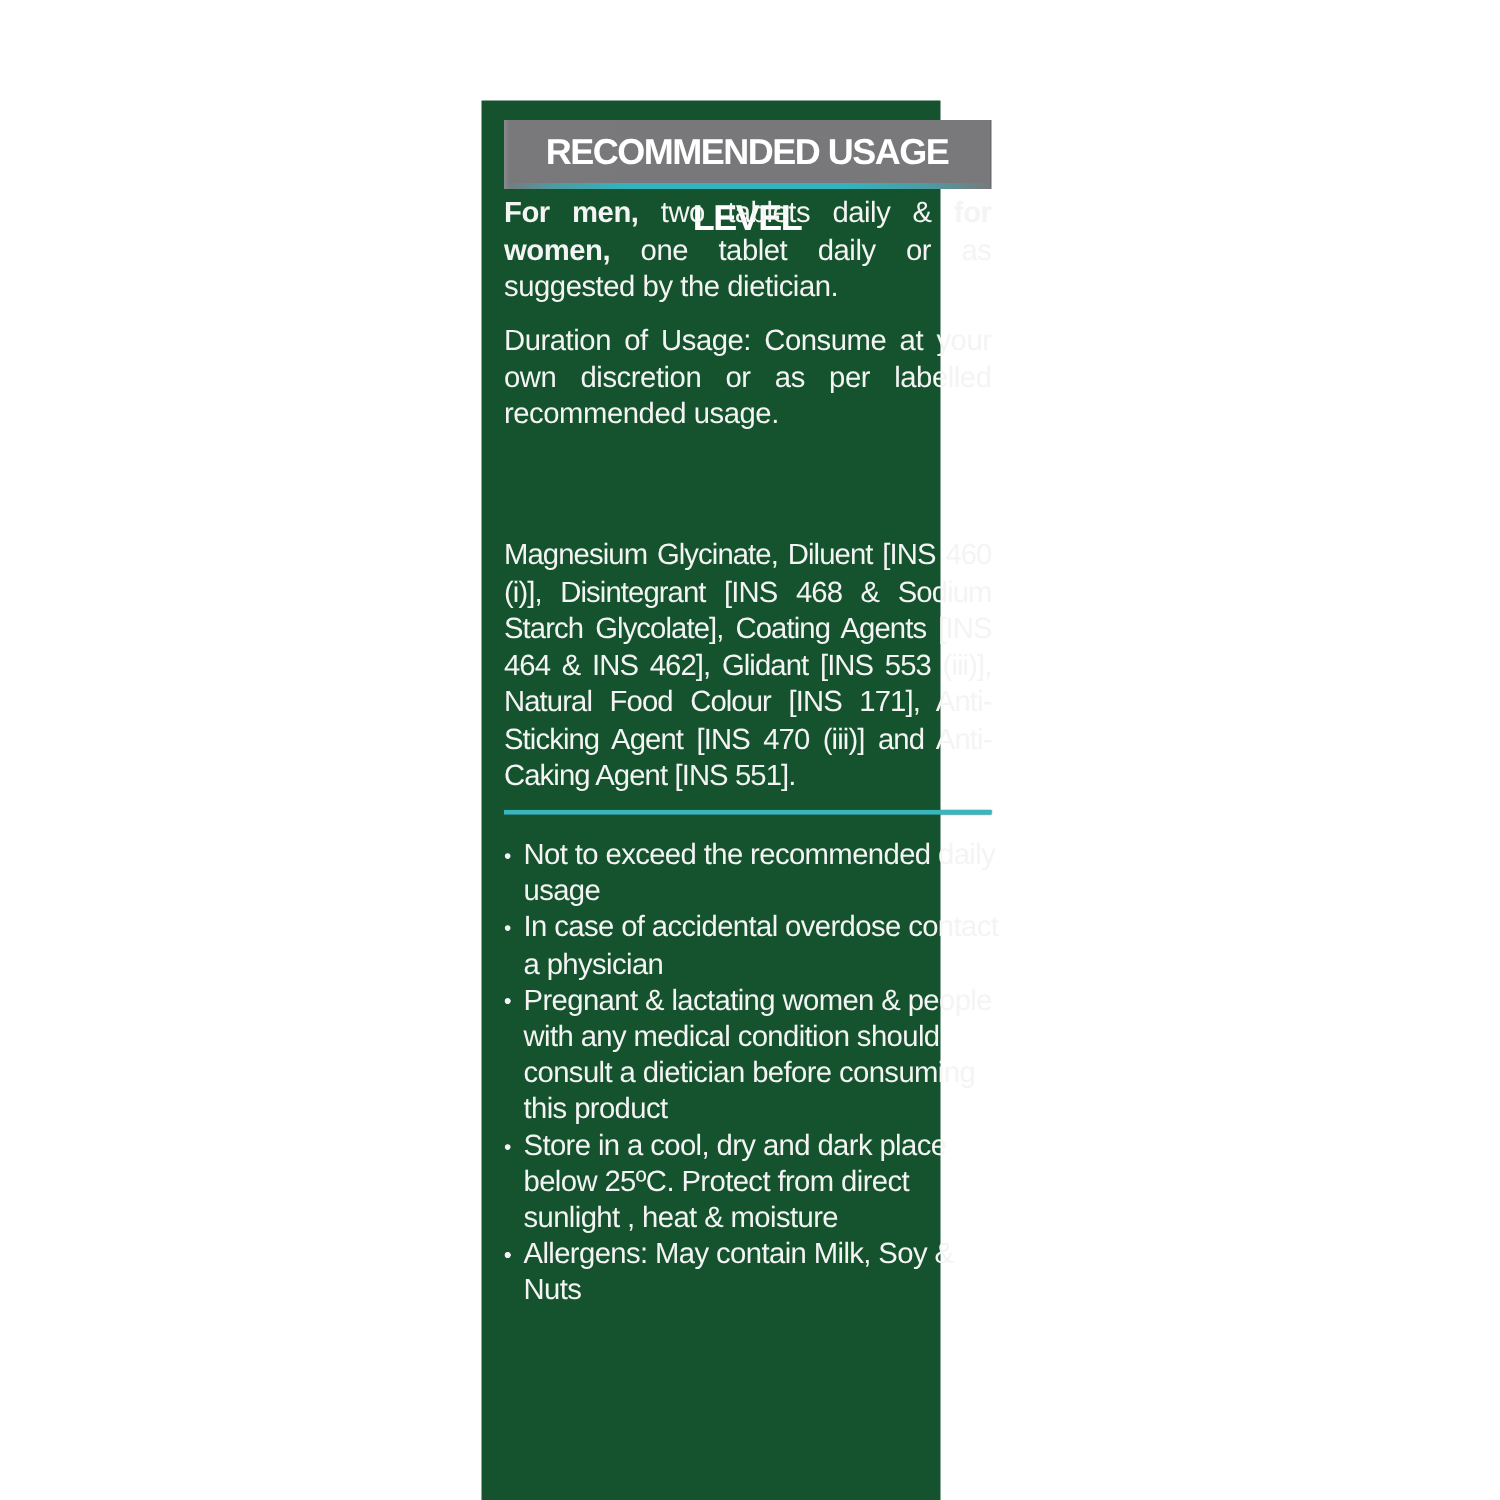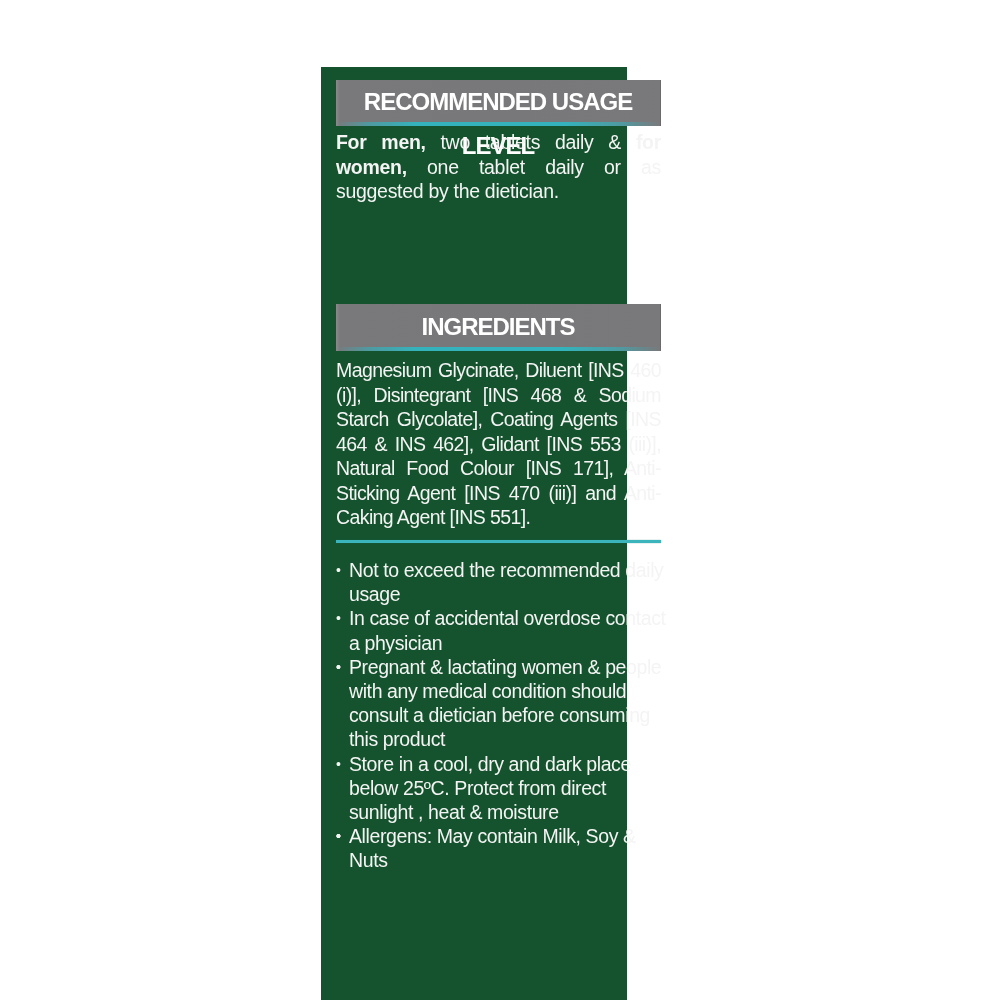--- a/index.html
+++ b/index.html
@@ -105,25 +105,22 @@
 
 <div class="panel">
 
   <div class="section-header hdr-usage">
     <span>RECOMMENDED USAGE LEVEL</span>
     <div class="underline"></div>
   </div>
 
   <div class="para p-usage"><b>For men,</b><span> two tablets daily &amp; </span><b>for women,</b><span> one tablet daily or as suggested by the dietician.</span></div>
 
+  <div class="para p-duration">Duration of Usage: Consume at your own discretion or as per labelled recommended usage.</div>
 
-  <div class="section-header hdr-ingredients">
-    <span>INGREDIENTS</span>
-    <div class="underline"></div>
-  </div>
 
   <div class="para p-ingredients">Magnesium Glycinate, Diluent [INS 460 (i)], Disintegrant [INS 468 &amp; Sodium Starch Glycolate], Coating Agents [INS 464 &amp; INS  462], Glidant [INS 553 (iii)], Natural Food Colour [INS 171], Anti-Sticking Agent [INS 470 (iii)] and Anti-Caking Agent [INS 551].</div>
 
   <div class="divider"></div>
 
   <ul class="bullets">
     <li><span class="dot">•</span><span>Not to exceed the recommended daily usage</span></li>
     <li><span class="dot">•</span><span>In case of accidental overdose contact a physician</span></li>
     <li><span class="dot">•</span></li>
     <li><span class="dot">•</span><span>Pregnant &amp; lactating women &amp; people with any medical condition should consult a dietician before consuming this product</span></li>

